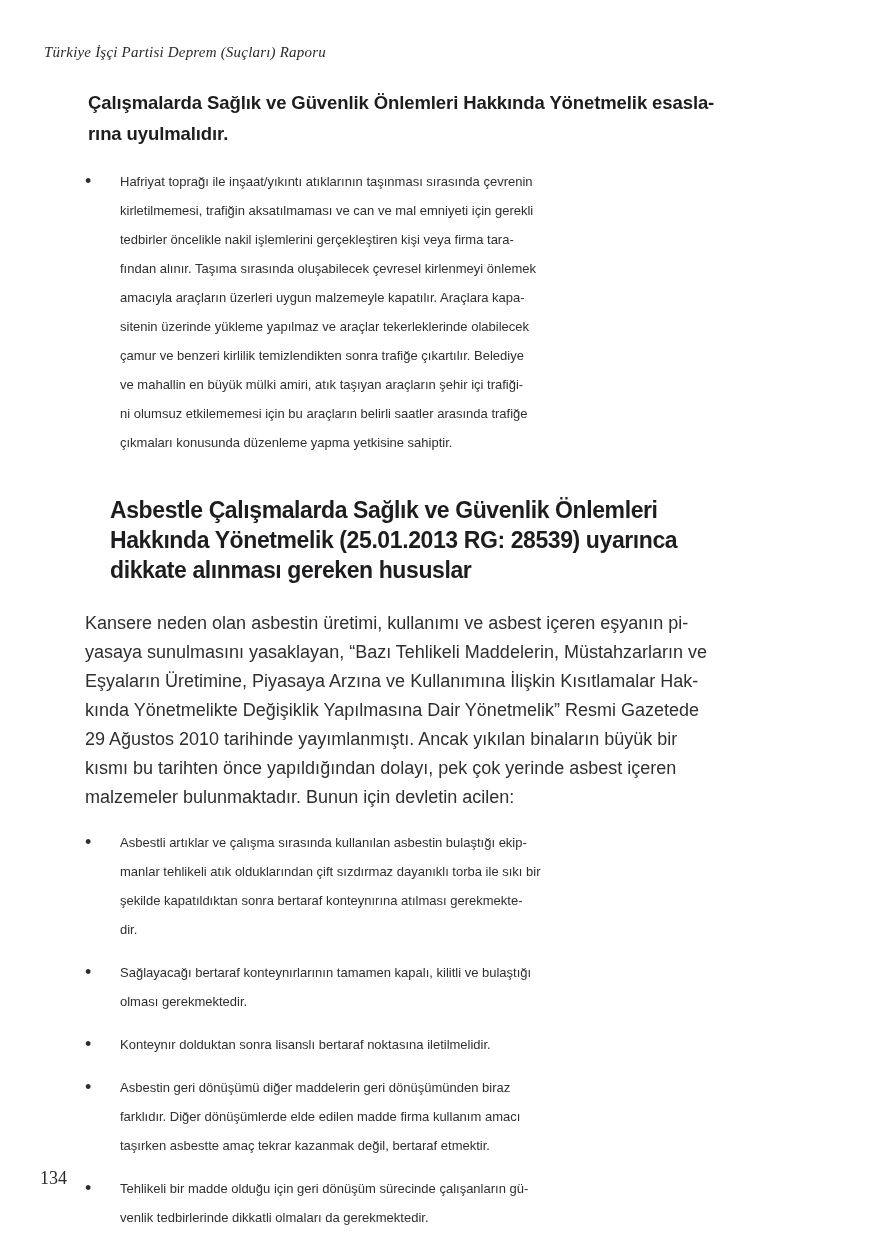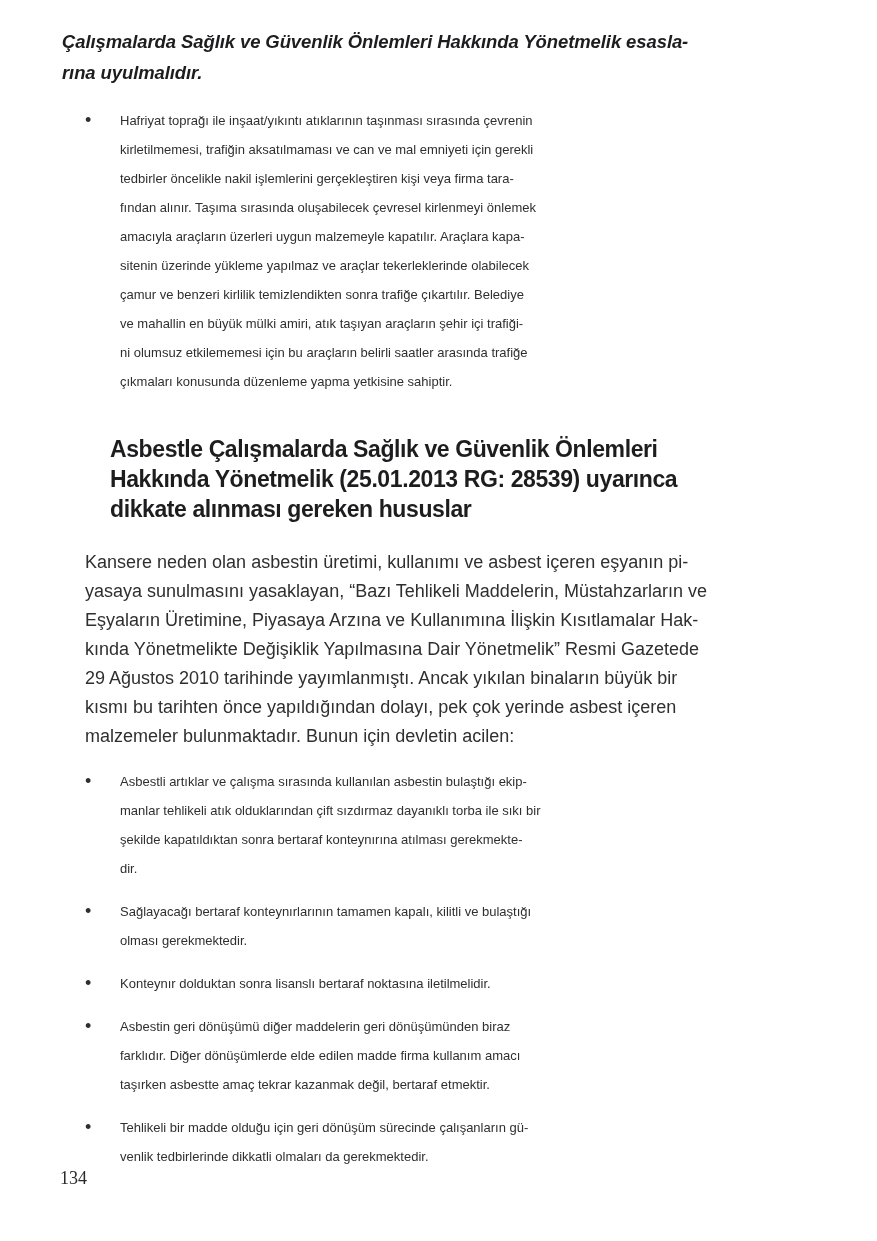--- a/index.html
+++ b/index.html
@@ -16,24 +16,23 @@
   .running-header {
     margin: 44px 44px 0 44px;
     font-family: "Liberation Serif", serif;
     font-style: italic;
     font-size: 15px;
     color: #2a2a2a;
     letter-spacing: 0.2px;
   }
 
   .intro-heading {
-    margin: 26px 60px 0 62px;
+    margin: 26px 60px 0 88px;
     font-size: 18.5px;
     font-weight: bold;
-    font-style: italic;
     line-height: 31px;
     color: #1d1d1f;
     letter-spacing: -0.1px;
   }
 
   .bullet-row {
     display: flex;
     align-items: flex-start;
     margin: 14px 87px 0 85px;
   }
@@ -62,32 +61,33 @@
 
   .paragraph {
     margin: 24px 85px 16px 85px;
     font-size: 18px;
     line-height: 29px;
     color: #2f2f2f;
   }
 
   .page-number {
     position: absolute;
-    left: 60px;
+    left: 40px;
     top: 1168px;
     font-family: "Liberation Serif", serif;
     font-size: 18px;
     color: #2a2a2a;
   }
 </style>
 </head>
 <body>
 
 <div class="page">
 
+  <div class="running-header">Türkiye İşçi Partisi Deprem (Suçları) Raporu</div>
 
   <div class="intro-heading preline">Çalışmalarda Sağlık ve Güvenlik Önlemleri Hakkında Yönetmelik esasla-
 rına uyulmalıdır.</div>
 
   <div class="bullet-row lead-bullet">
     <span class="marker">•</span>
     <div class="bullet-text preline">Hafriyat toprağı ile inşaat/yıkıntı atıklarının taşınması sırasında çevrenin
 kirletilmemesi, trafiğin aksatılmaması ve can ve mal emniyeti için gerekli
 tedbirler öncelikle nakil işlemlerini gerçekleştiren kişi veya firma tara-
 fından alınır. Taşıma sırasında oluşabilecek çevresel kirlenmeyi önlemek

